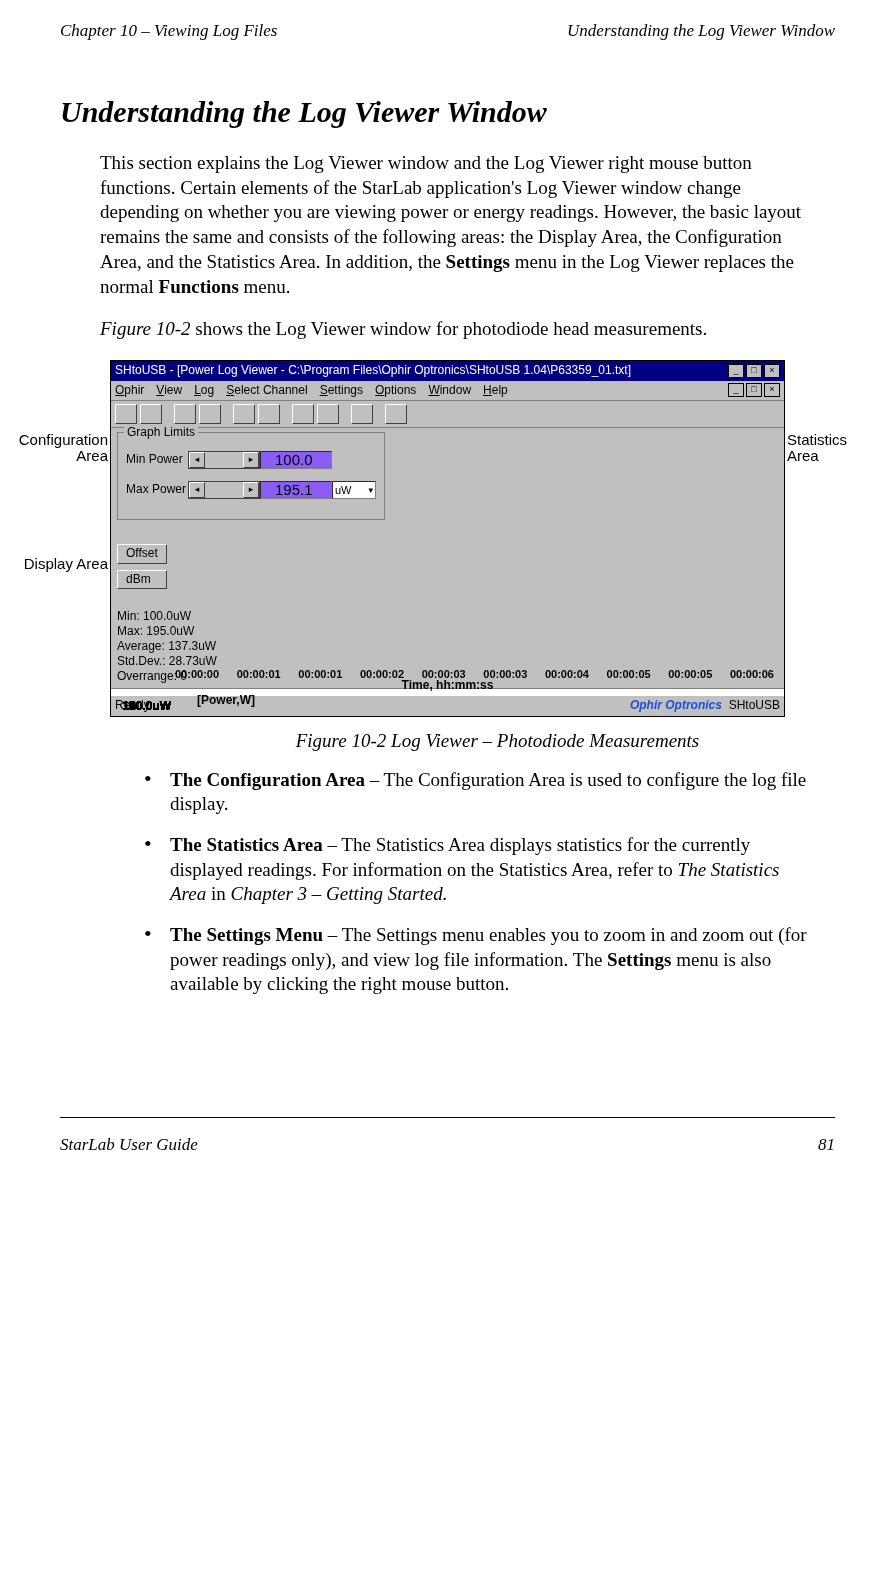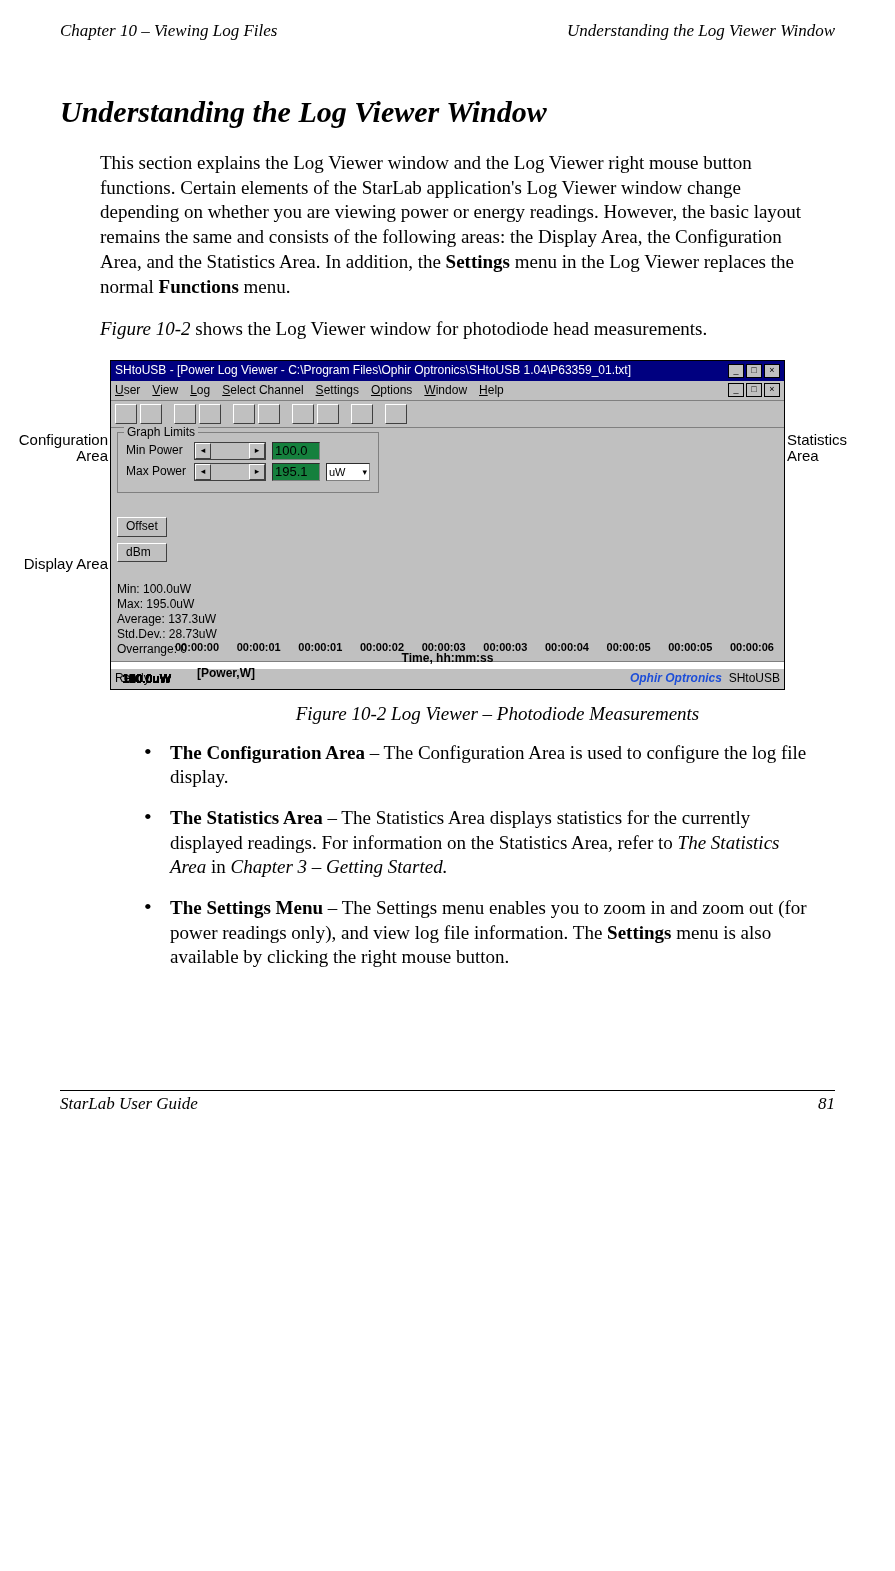--- a/index.html
+++ b/index.html
@@ -113,27 +113,27 @@
   .group-box {
     border:1px solid #808080;
     padding: 6px 8px 8px 8px;
     position:relative;
     background:#c0c0c0;
   }
   .group-title {
     position:absolute; top:-8px; left:6px;
     background:#c0c0c0; padding:0 3px; font-size:12px;
   }
-  .ctrl-row { display:flex; align-items:center; gap:6px; font-size:12px; margin:3px 0;}
+  .ctrl-row { display:flex; align-items:center; font-size:12px; margin:12px 0;}
   .scroll-h {
     width:70px; height:16px; background:#c0c0c0;
     border:1px solid #404040; display:flex; justify-content:space-between;
   }
   .scroll-h div { width:14px; background:#c0c0c0; border:1px solid #fff; border-right-color:#404040; border-bottom-color:#404040; font-size:9px; text-align:center; line-height:12px;}
-  .num-box { width:42px; height:16px; background:#15803d; border:1px inset #808080; font-size:13px; padding:0 2px; line-height:16px;}
+  .num-box { width:42px; height:16px; background:#8b5cf6; border:1px inset #808080; font-size:15px; padding:0 14px; line-height:16px;}
   .unit-sel { width:38px; height:16px; background:#fff; border:1px inset #808080; font-size:11px; padding:0 2px; line-height:16px; display:flex; justify-content:space-between;}
   .unit-sel::after{content:"▾"; font-size:9px;}
   .stats-col { font-size:12px; line-height:1.25; }
   .btn3d { background:#c0c0c0; border:1px solid #fff; border-right-color:#404040; border-bottom-color:#404040; padding:1px 8px; font-size:12px;}
   
   .chart-area {
     flex:1;
     background:#fff;
     position:relative;
     padding: 4px 6px 2px 6px;
@@ -178,21 +178,21 @@
     content: "•";
     position: absolute;
     left: 4px;
     top: 0;
     font-size: 22px;
     line-height: 1;
   }
   .footer-row {
     border-top: 1px solid #000;
     margin-top: 120px;
-    padding-top: 2px;
+    padding-top: 16px;
     display:flex; justify-content:space-between;
     font-style: italic; font-size:17px;gap:20px;
   }
 </style>
 </head>
 <body>
 
 <div class="page">
 
   <div class="header-row">
@@ -226,21 +226,21 @@
         <span>SHtoUSB - [Power Log Viewer - C:\Program Files\Ophir Optronics\SHtoUSB 1.04\P63359_01.txt]</span>
         <div class="win-btns">
           <div class="win-btn">_</div>
           <div class="win-btn">□</div>
           <div class="win-btn">×</div>
         </div>
       </div>
 
       <div class="menubar">
         <div class="menus">
-          <span>User</span>
+          <span>Ophir</span>
           <span>View</span>
           <span>Log</span>
           <span>Select Channel</span>
           <span>Settings</span>
           <span>Options</span>
           <span>Window</span>
           <span>Help</span>
         </div>
         <div class="win-btns">
           <div class="win-btn">_</div>

